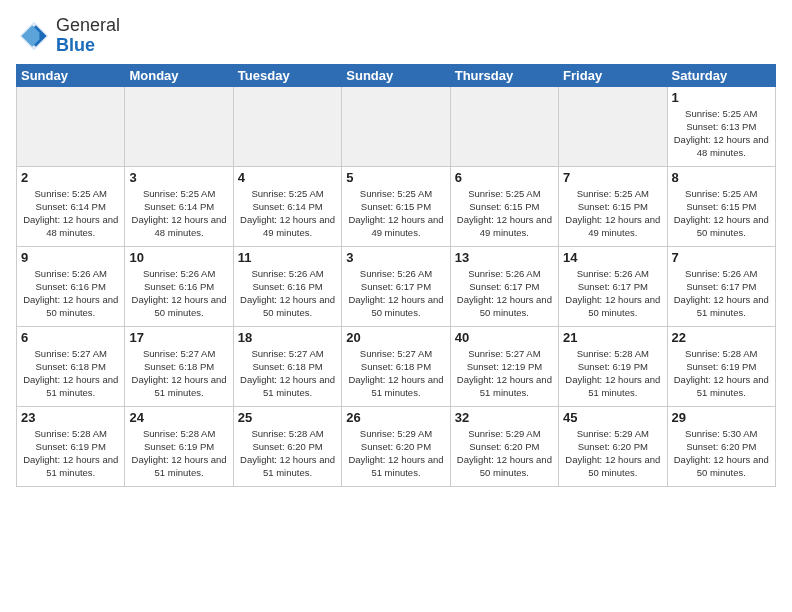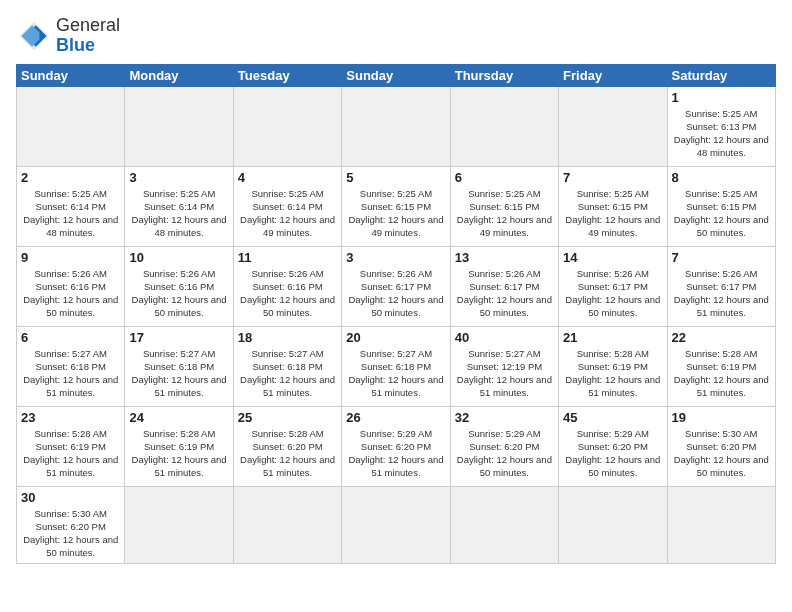--- a/index.html
+++ b/index.html
@@ -331,36 +331,21 @@
 and 50 minutes.</div>
         </td>
         <td>
           <span class="day-num">45</span>
           <div class="day-info">Sunrise: 5:29 AM
 Sunset: 6:20 PM
 Daylight: 12 hours
 and 50 minutes.</div>
         </td>
         <td>
-          <span class="day-num">19</span>
+          <span class="day-num">29</span>
           <div class="day-info">Sunrise: 5:30 AM
 Sunset: 6:20 PM
 Daylight: 12 hours
 and 50 minutes.</div>
         </td>
-      </tr>
-      <tr class="last-row">
-        <td>
-          <span class="day-num">30</span>
-          <div class="day-info">Sunrise: 5:30 AM
-Sunset: 6:20 PM
-Daylight: 12 hours
-and 50 minutes.</div>
-        </td>
-        <td class="empty"></td>
-        <td class="empty"></td>
-        <td class="empty"></td>
-        <td class="empty"></td>
-        <td class="empty"></td>
-        <td class="empty"></td>
       </tr>
     </tbody>
 </table>
 
 </body></html>

